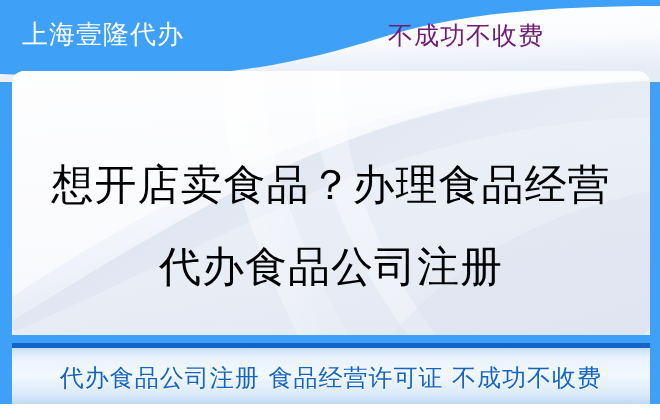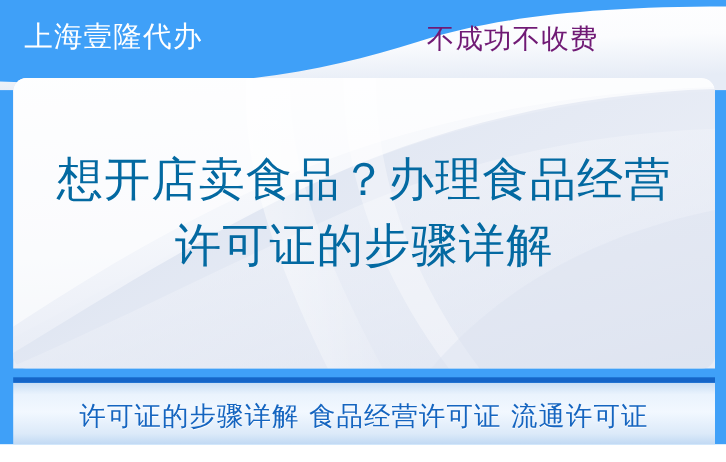--- a/index.html
+++ b/index.html
@@ -68,24 +68,25 @@
   .title-wrap {
     position: absolute;
     left: 0;
     top: 62px;
     width: 638px;
     text-align: center;
   }
   .title-line {
     font-size: 42px;
     line-height: 60px;
-    color: #0369a1;
-    font-weight: 400;
-    letter-spacing: 1px;
-    white-space: nowrap;
+    color: #000000;
+    font-weight: 400;
+    letter-spacing: 1px;
+    white-space: nowrap;
+    margin-top: 22px;
   }
 
   
   .bottom-bar {
     position: absolute;
     left: 12px;
     top: 343px;
     width: 638px;
     height: 69px;
     background: linear-gradient(to bottom,
@@ -195,23 +196,23 @@
         <path d="M300,0 C300,84 330,176 396,264 L424,264 C358,176 330,86 330,0 Z" fill="#ffffff" opacity="0.35"></path>
 
         <path d="M0,0 L638,0 L638,8 C470,14 330,50 214,104 C128,144 58,188 0,226 Z" fill="#ffffff" opacity="0.55"></path>
 
         <path d="M638,120 C540,140 448,184 380,264 L638,264 Z" fill="#dbe2f0" opacity="0.45"></path>
       </g>
     </svg>
 
     <div class="title-wrap">
       <div class="title-line">想开店卖食品？办理食品经营</div>
-      <div class="title-line">许可证的步骤详解</div>
+      <div class="title-line">代办食品公司注册</div>
     </div>
   </div>
 
   <div class="bottom-bar">
-    <div class="bottom-text">许可证的步骤详解 食品经营许可证 流通许可证</div>
+    <div class="bottom-text">代办食品公司注册 食品经营许可证 不成功不收费</div>
   </div>
 
   <div class="bottom-strip"></div>
 
 </div>
 
 </body></html>

